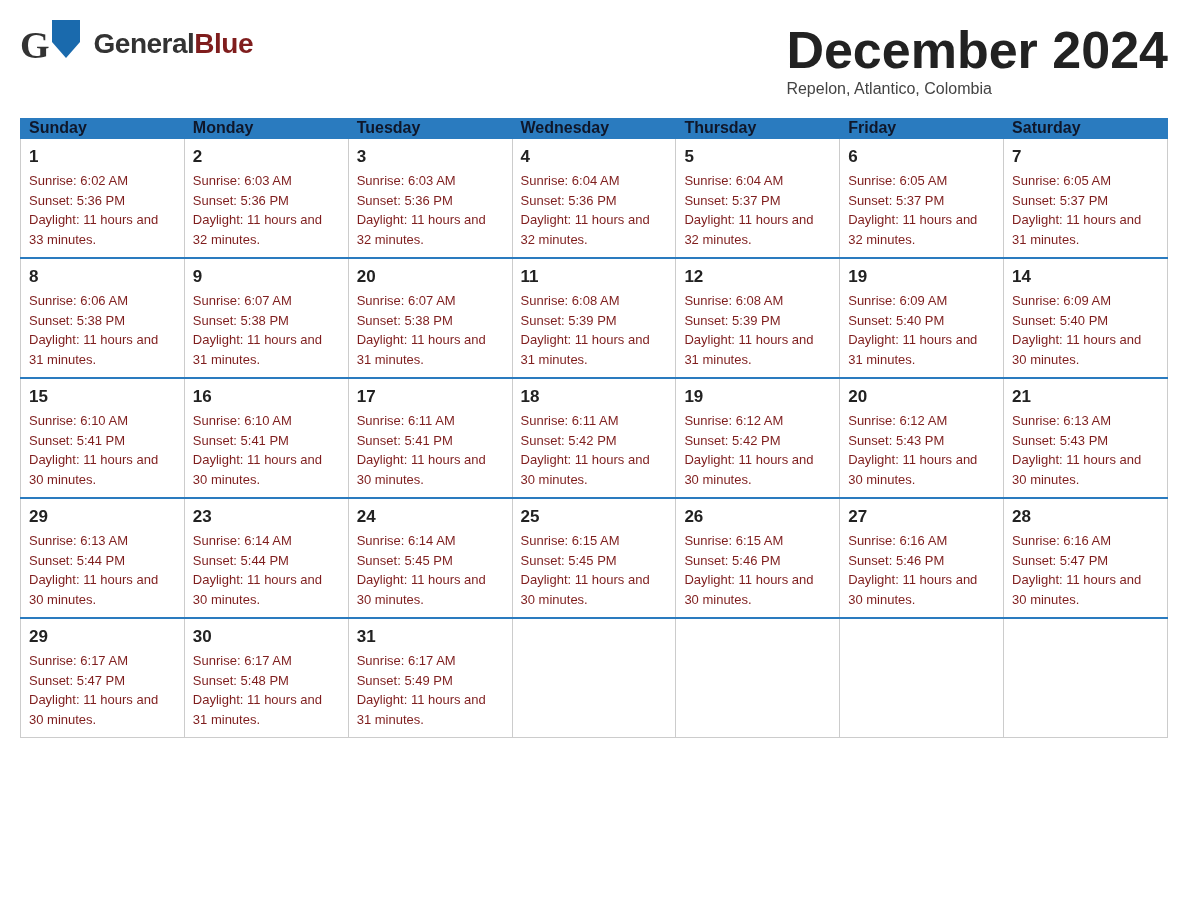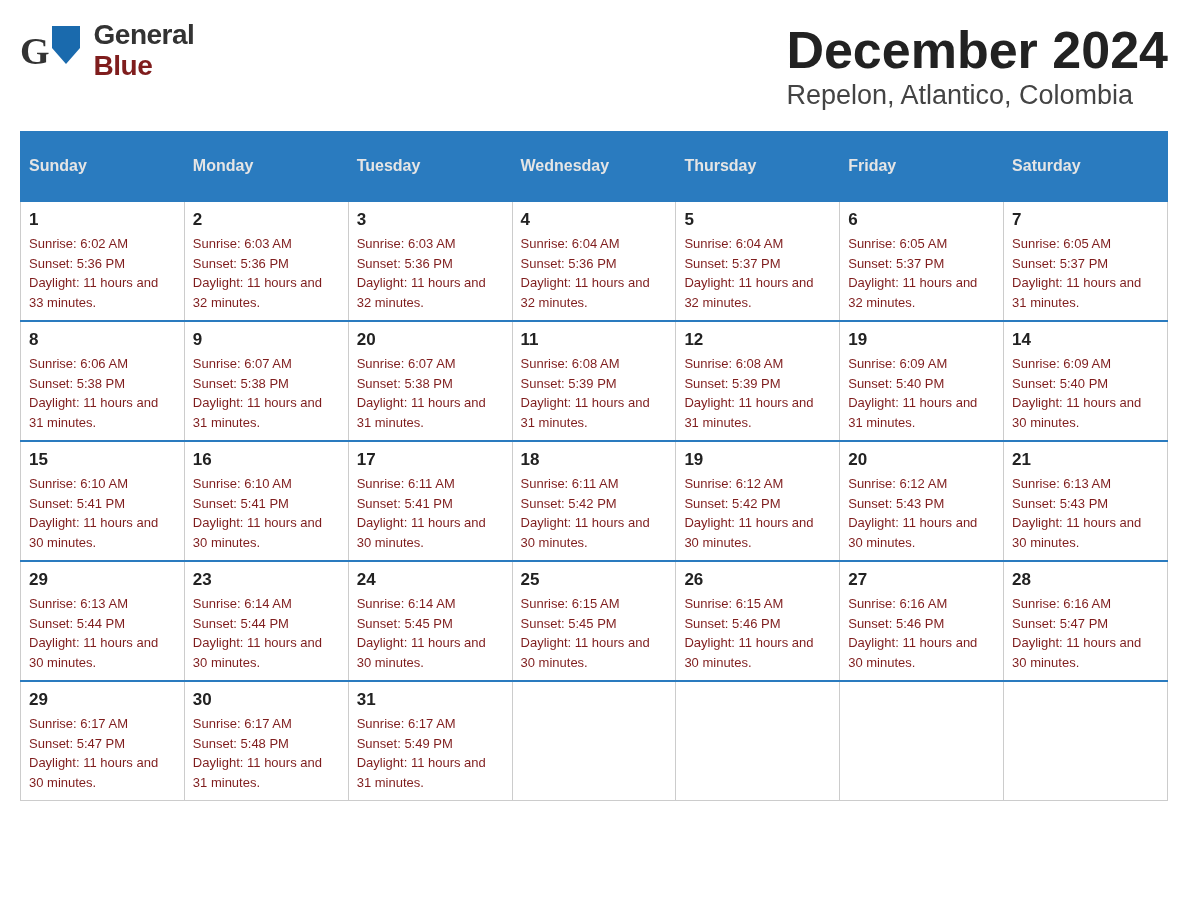--- a/index.html
+++ b/index.html
@@ -18,32 +18,32 @@
     }
     .title-section {
       text-align: left;
     }
     .title-section h1 {
       font-size: 52px;
       font-weight: bold;
       color: #222;
     }
     .title-section h2 {
-      font-size: 27px;
+      font-size: 16px;
       font-weight: normal;
       color: #444;
     }
     .calendar {
       width: 100%;
       border-collapse: collapse;
     }
     .calendar th {
       background-color: #2a7bbf;
-      color: #e5e5e5;
-      padding: 25px 8px;
+      color: #0f172a;
+      padding: 0 8px;
       font-size: 16px;
       font-weight: bold;
       text-align: left;
       border: 1px solid #2a7bbf;
     }
     .calendar td {
       border: 1px solid #ccc;
       vertical-align: top;
       padding: 8px;
       width: 14.28%;
@@ -70,21 +70,21 @@
     .empty-cell {
       background: #fff;
     }
     
     .logo-container {
       display: flex;
       align-items: center;
     }
     .logo-word {
       display: flex;
-      flex-direction: column;
+      flex-direction: row;
       line-height: 1.1;
     }
     .logo-general {
       font-size: 28px;
       font-weight: bold;
       color: #333;
       letter-spacing: -0.5px;
     }
     .logo-blue-word {
       font-size: 28px;

